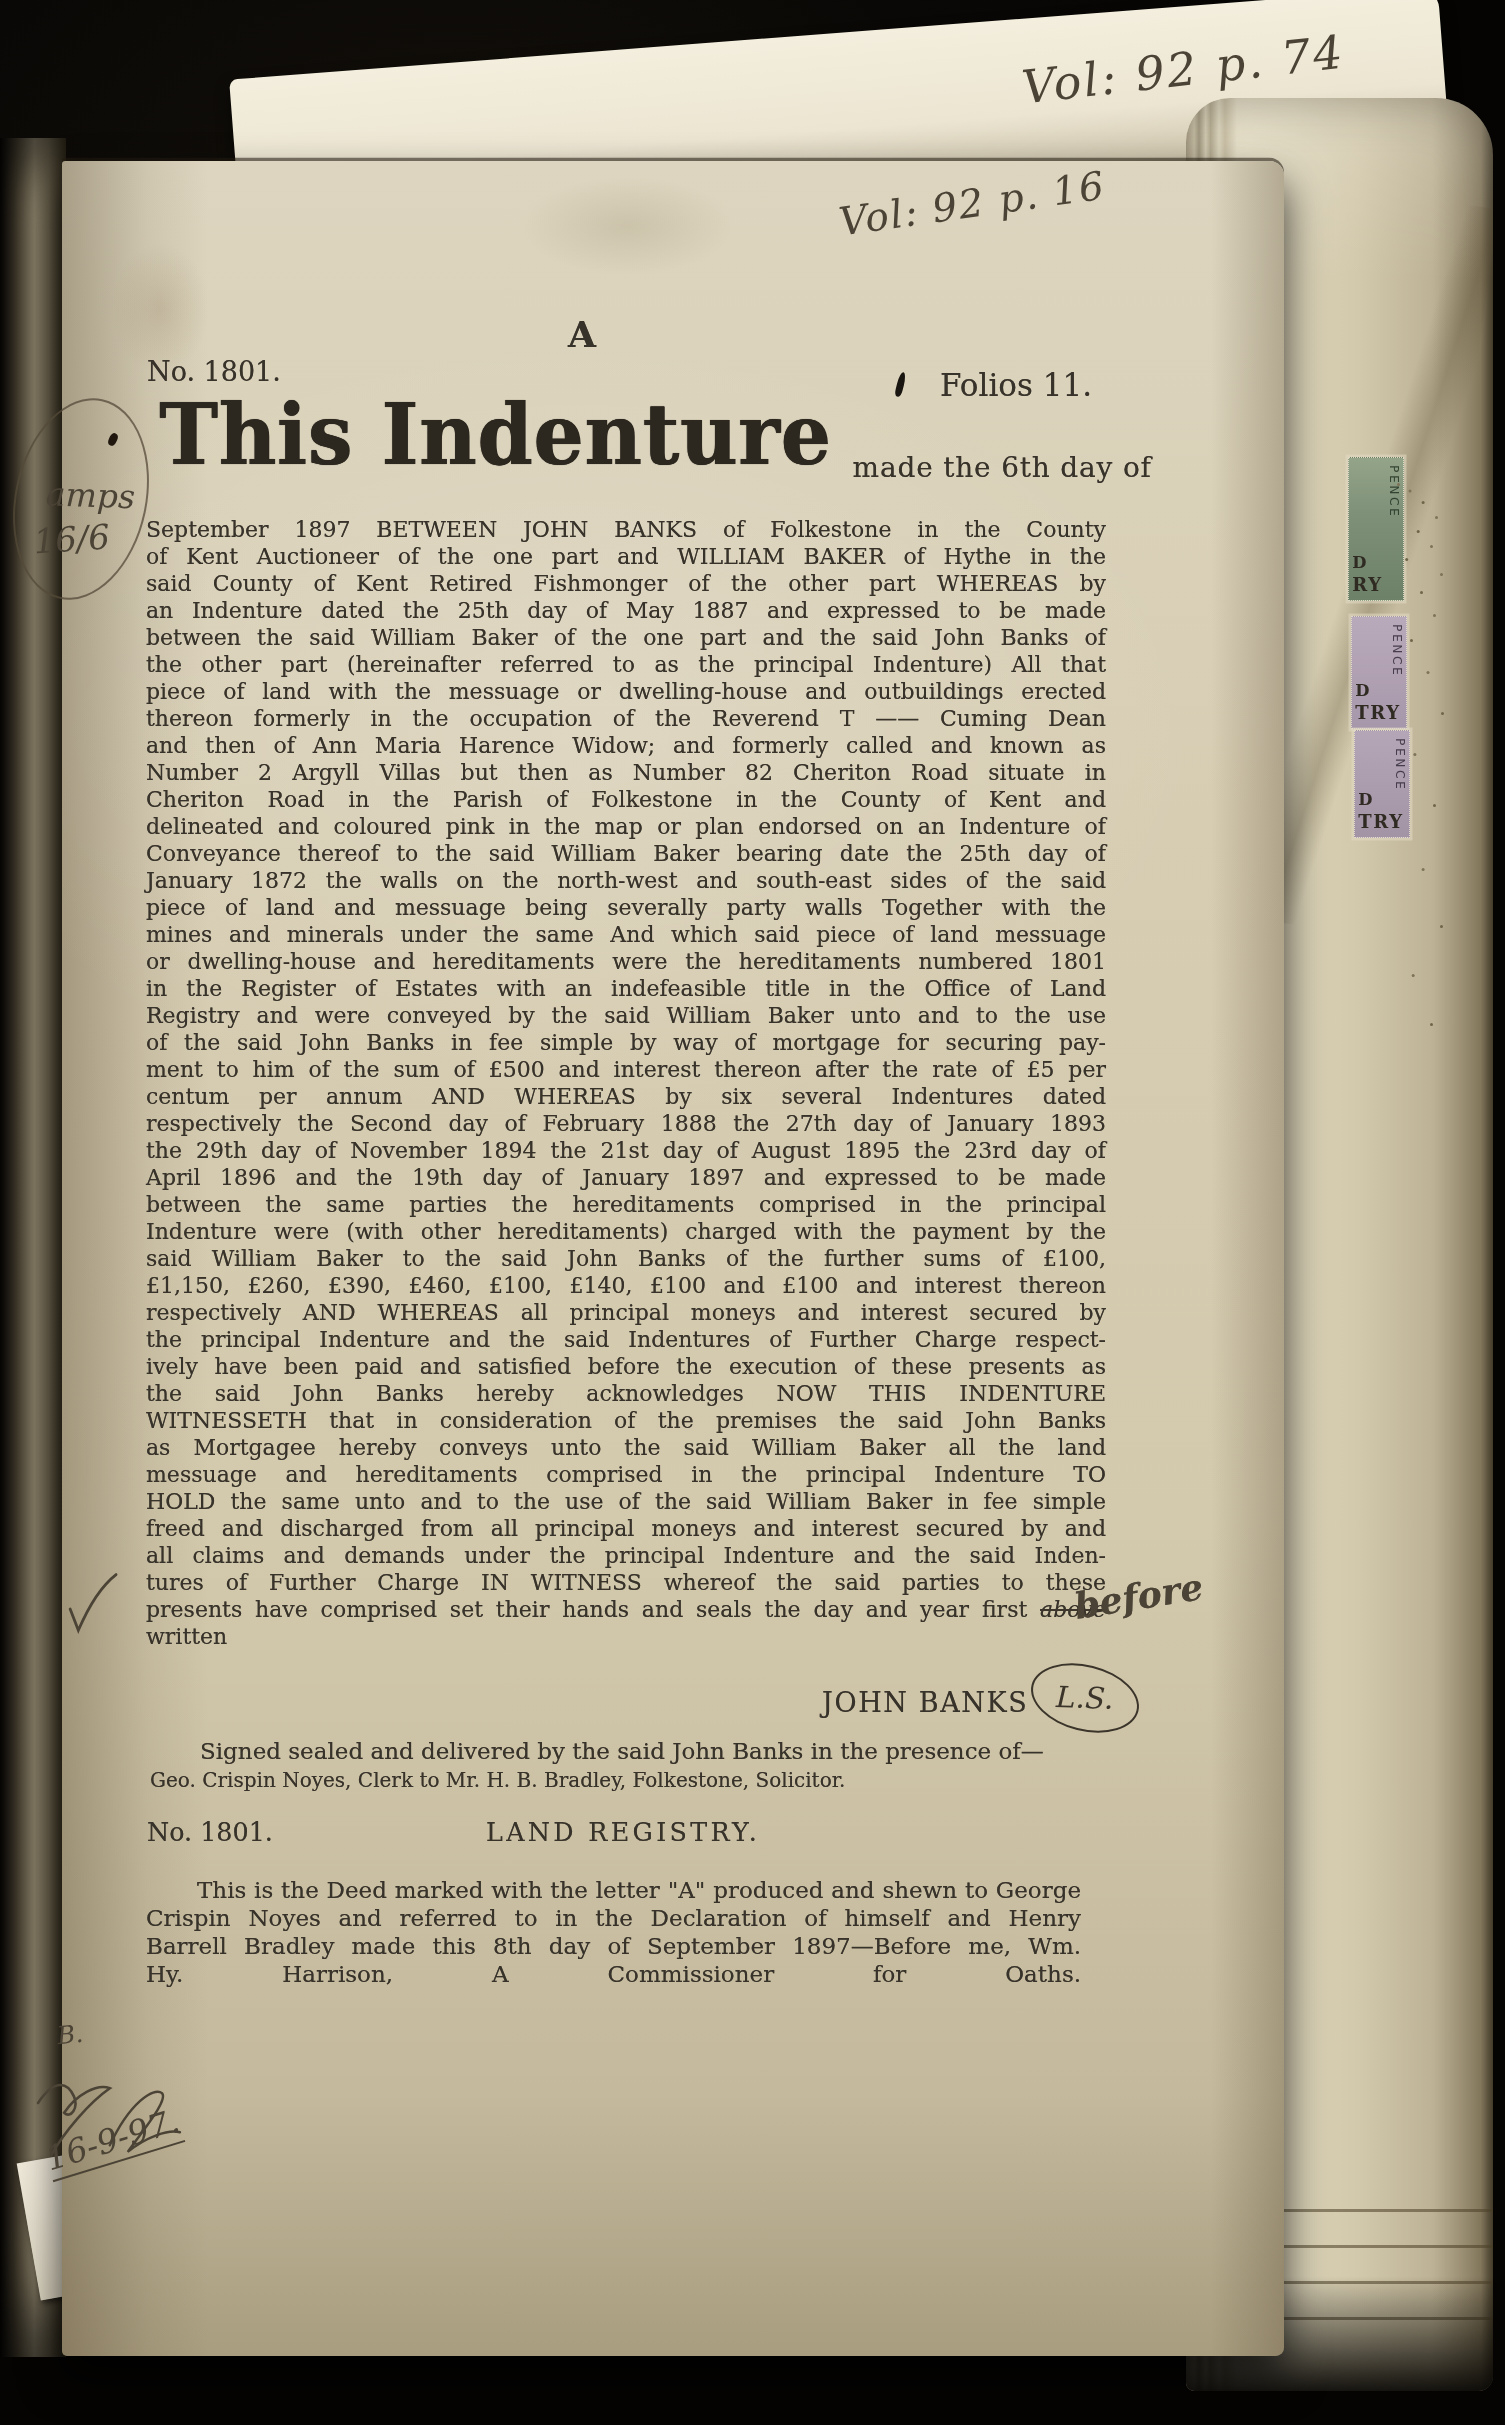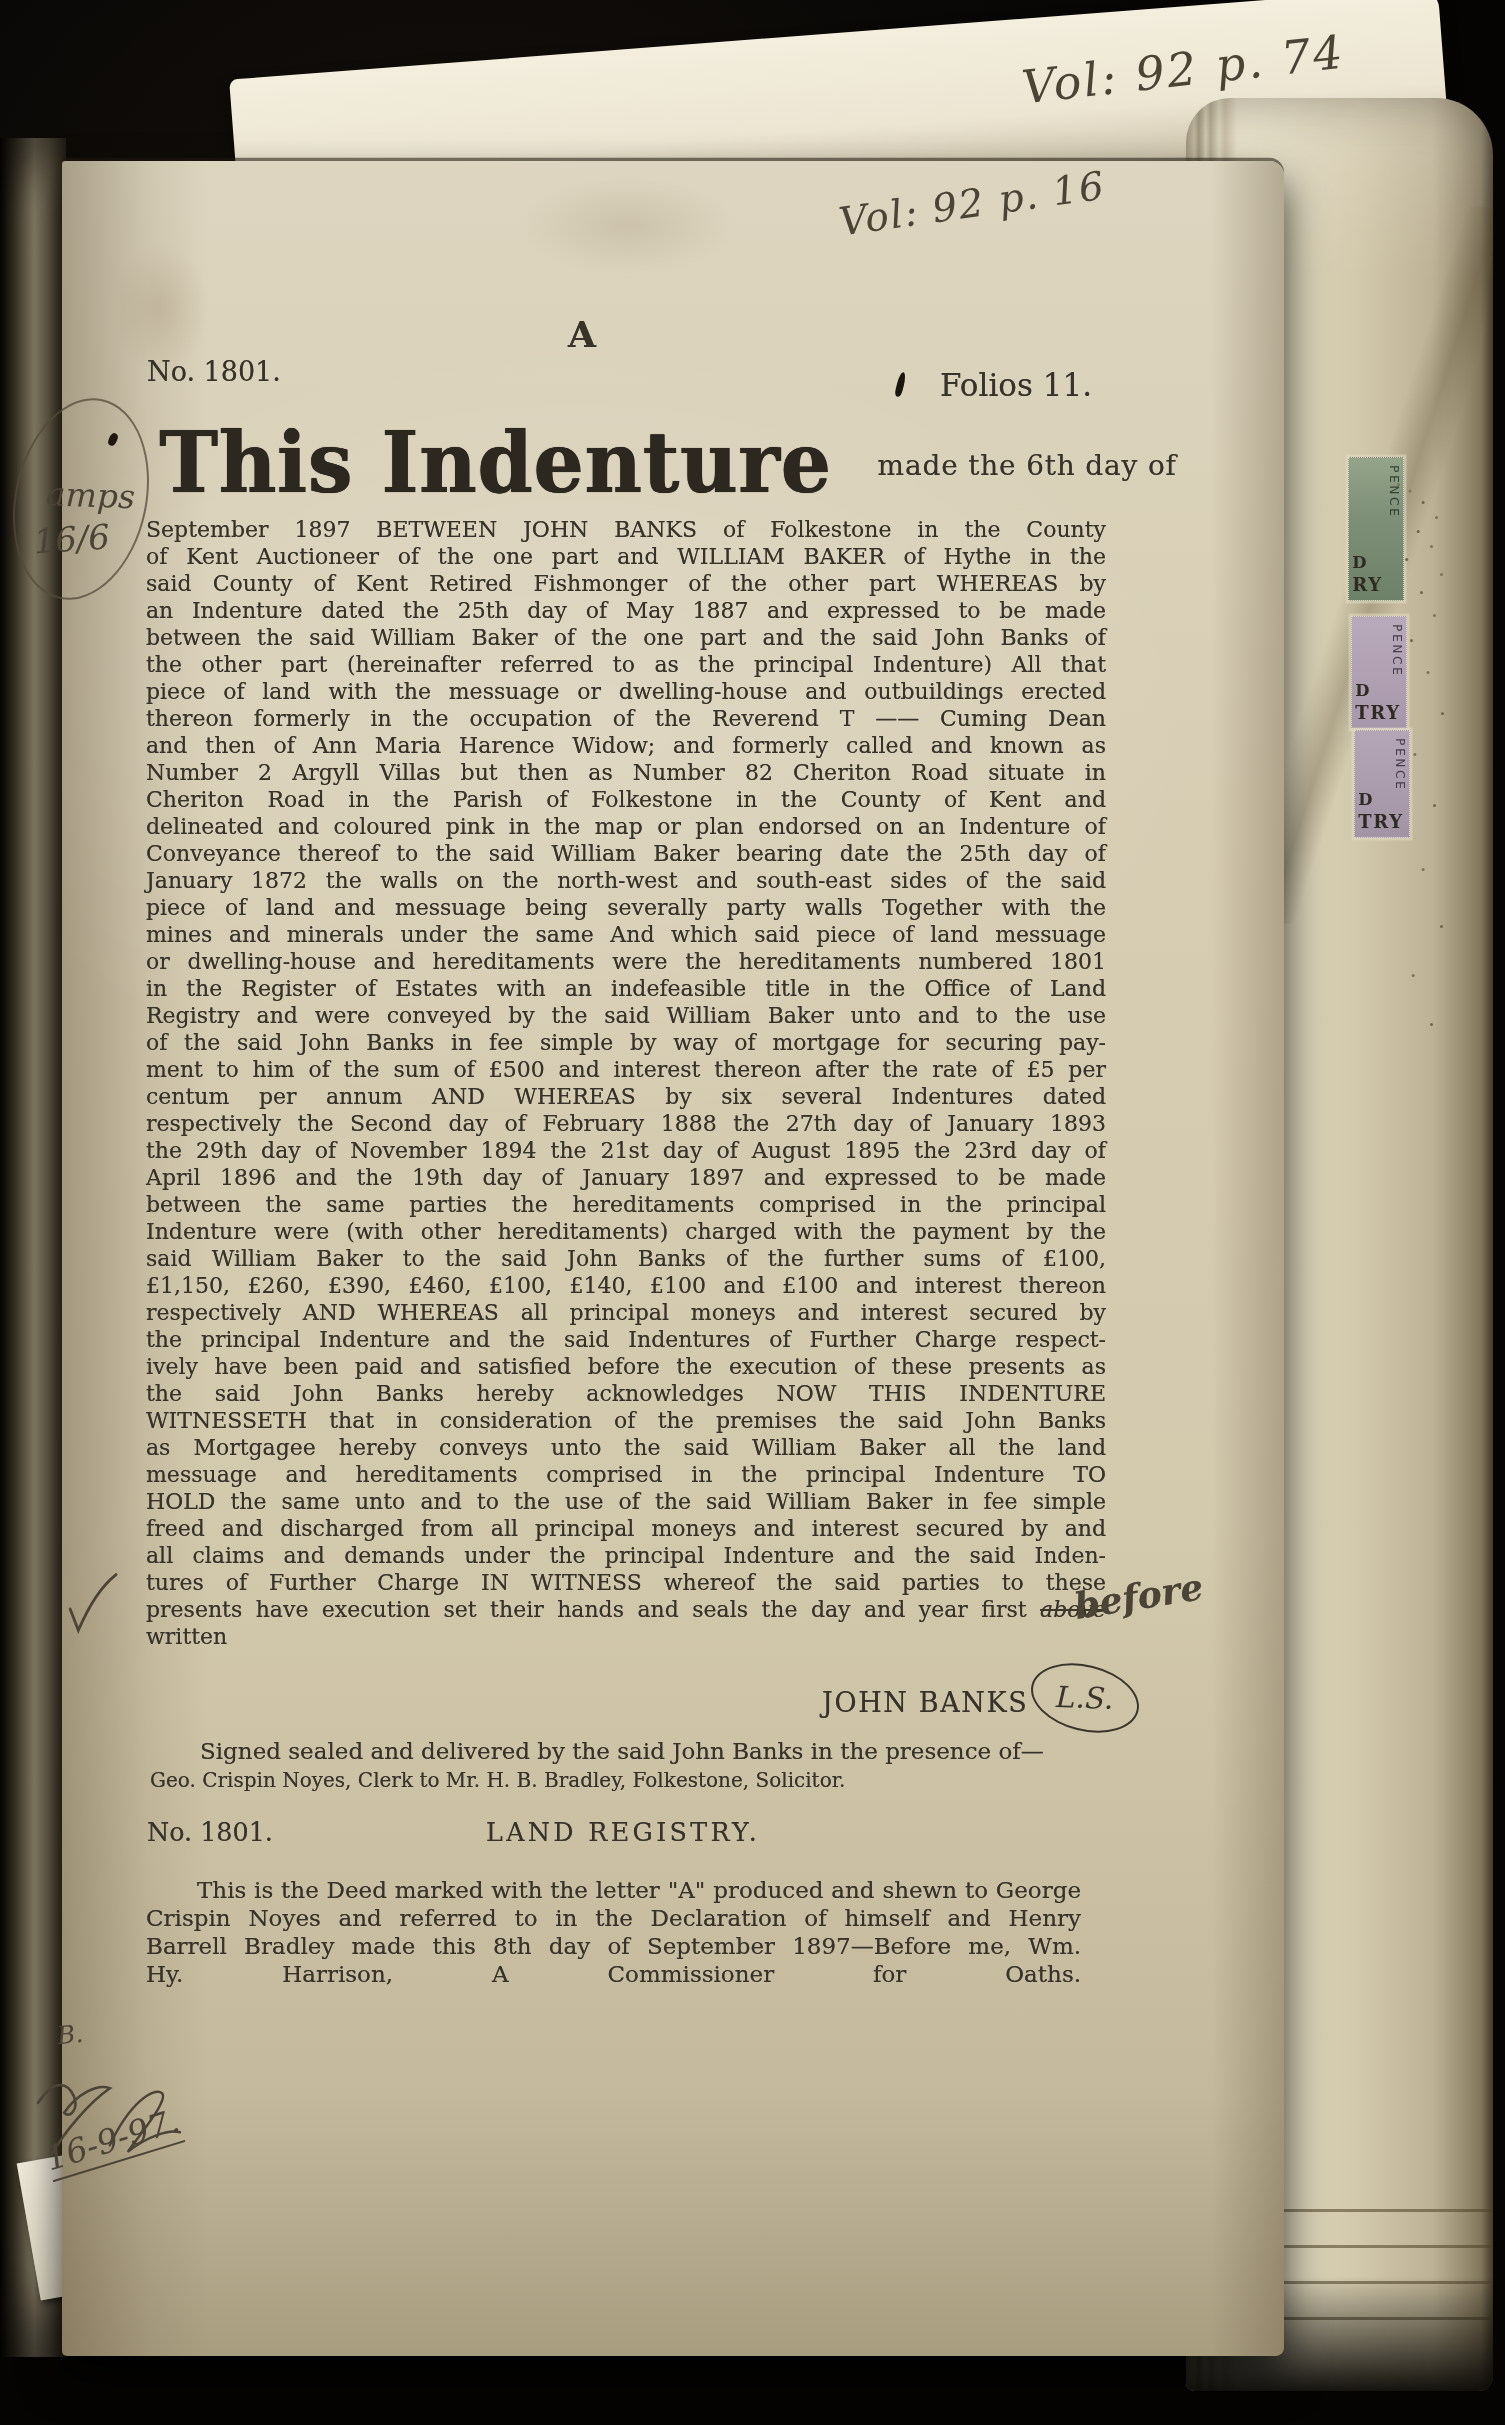--- a/index.html
+++ b/index.html
@@ -83,21 +83,21 @@
 
   .hw-vol-front{position:absolute;left:776px;top:19.7px;font-size:39px;transform:rotate(-8deg);
     letter-spacing:1.6px;white-space:nowrap;}
 
   .doc-no{position:absolute;left:85px;top:195px;font-size:27px;}
   .folios{position:absolute;left:878px;top:206px;font-size:31px;}
   .ink-blot{position:absolute;left:835px;top:211px;width:7.4px;height:24.6px;background:#191511;
     border-radius:60% 60% 50% 50%/65% 65% 35% 35%;transform:rotate(14deg);}
   .exhibit-a{position:absolute;left:506px;top:152px;font-size:36px;font-weight:bold;}
 
-  .title-row{position:absolute;left:97px;top:258px;display:flex;align-items:center;white-space:nowrap;gap:25px;}
+  .title-row{position:absolute;left:97px;top:230px;display:flex;align-items:flex-end;white-space:nowrap;}
   .title-black{font-size:79px;font-weight:bold;letter-spacing:0.8px;transform:scaleY(1.06);
     transform-origin:left bottom;color:#2c2820;text-shadow:0.8px 0 0 #2c2820, 0 0 0.8px #2c2820;}
   .title-suffix{font-size:28px;margin-left:21px;letter-spacing:0.8px;}
 
   .body-block{position:absolute;left:84px;top:355px;width:960px;font-size:22px;}
   .bline{line-height:27px;height:27px;text-align:justify;text-align-last:justify;white-space:nowrap;}
   .bline.noj{text-align-last:left;}
   .line-edit{position:relative;}
   .struck{text-decoration:line-through;text-decoration-thickness:2px;text-decoration-color:#3c362c;font-style:italic;}
   .before-word{position:absolute;right:-97px;top:-13px;font-size:36px;transform:rotate(-9deg);
@@ -217,21 +217,21 @@
           <div class="bline" data-interactable="false">the said John Banks hereby acknowledges NOW THIS INDENTURE</div>
           <div class="bline" data-interactable="false">WITNESSETH that in consideration of the premises the said John Banks</div>
           <div class="bline" data-interactable="false">as Mortgagee hereby conveys unto the said William Baker all the land</div>
           <div class="bline" data-interactable="false">messuage and hereditaments comprised in the principal Indenture TO</div>
           <div class="bline" data-interactable="false">HOLD the same unto and to the use of the said William Baker in fee simple</div>
           <div class="bline" data-interactable="false">freed and discharged from all principal moneys and interest secured by and</div>
           <div class="bline" data-interactable="false">all claims and demands under the principal Indenture and the said Inden-</div>
           <div class="bline" data-interactable="false">tures of Further Charge IN WITNESS whereof the said parties to these</div>
         </div>
       <div class="bline line-edit" data-interactable="false">
-        <span data-interactable="false">presents have execution set their hands and seals the day and year first</span>
+        <span data-interactable="false">presents have comprised set their hands and seals the day and year first</span>
          <span class="struck" data-interactable="false">above</span>
         <span class="hw before-word" data-interactable="false">before</span>
       </div>
       <div class="bline noj" data-interactable="false">written</div>
     </div>
 
     <div class="print signer" data-interactable="false">JOHN BANKS</div>
     <div class="seal" data-interactable="false">
       <span data-interactable="false">L.S.</span>
     </div>

